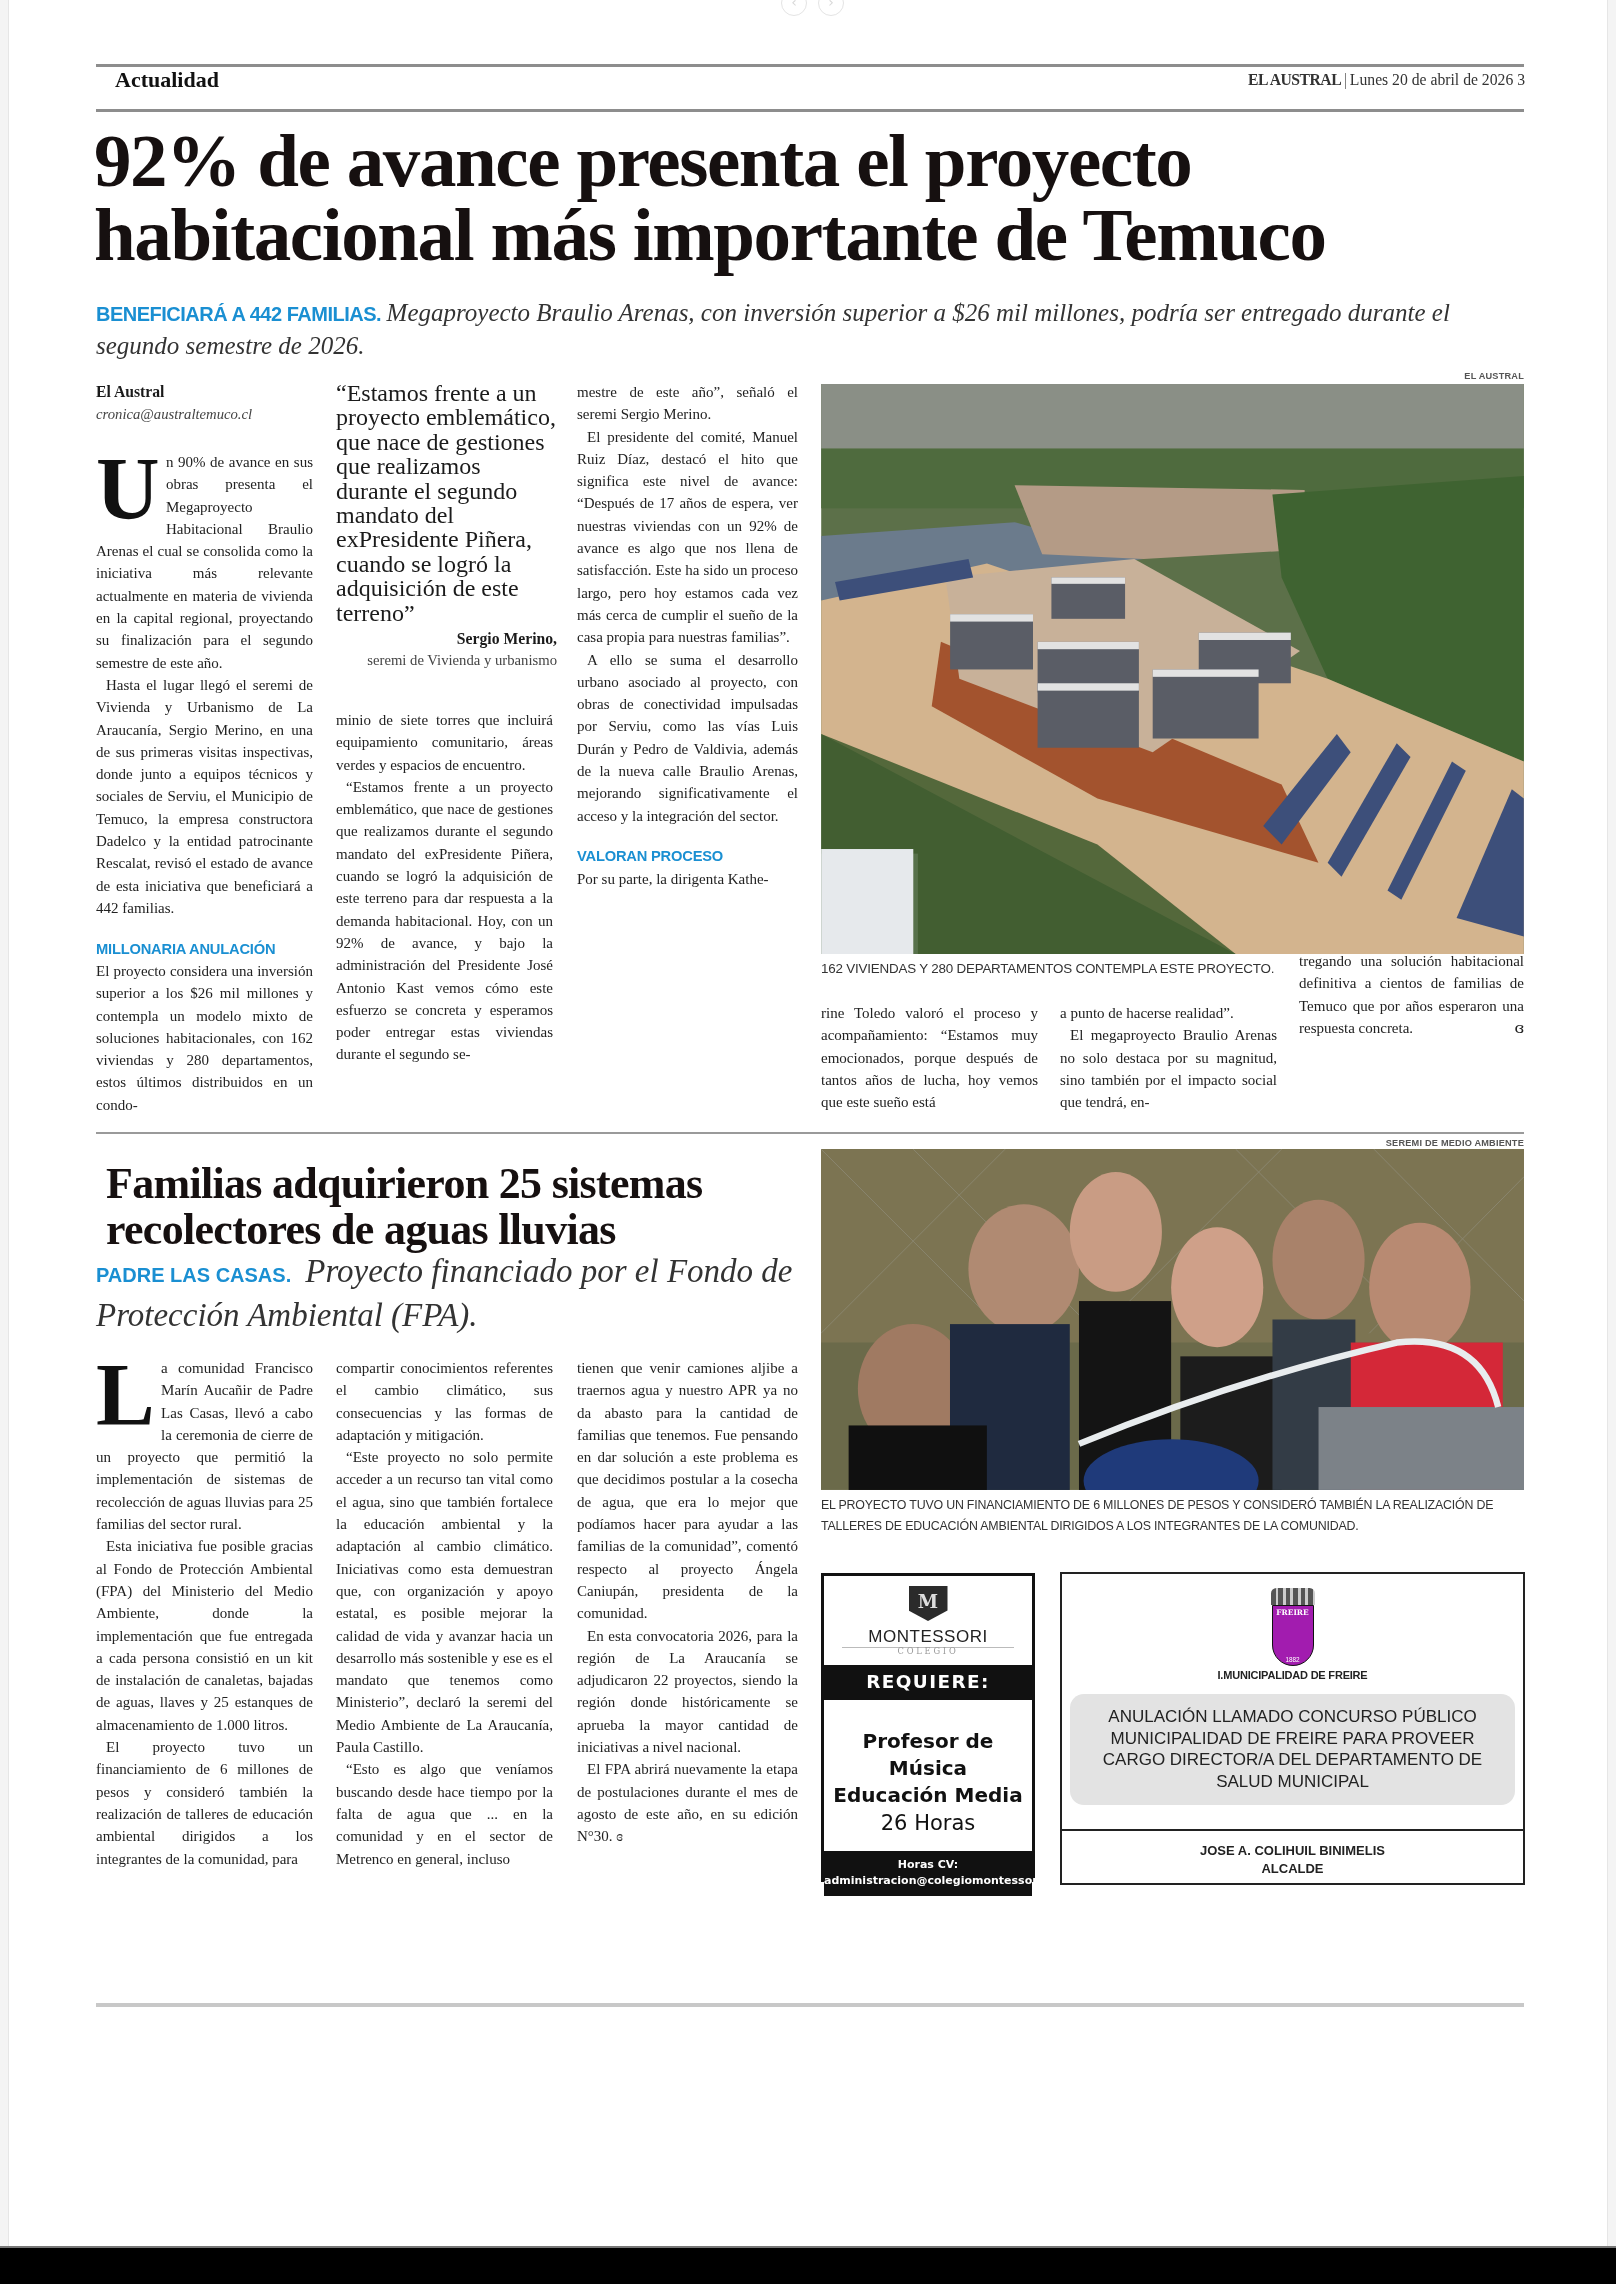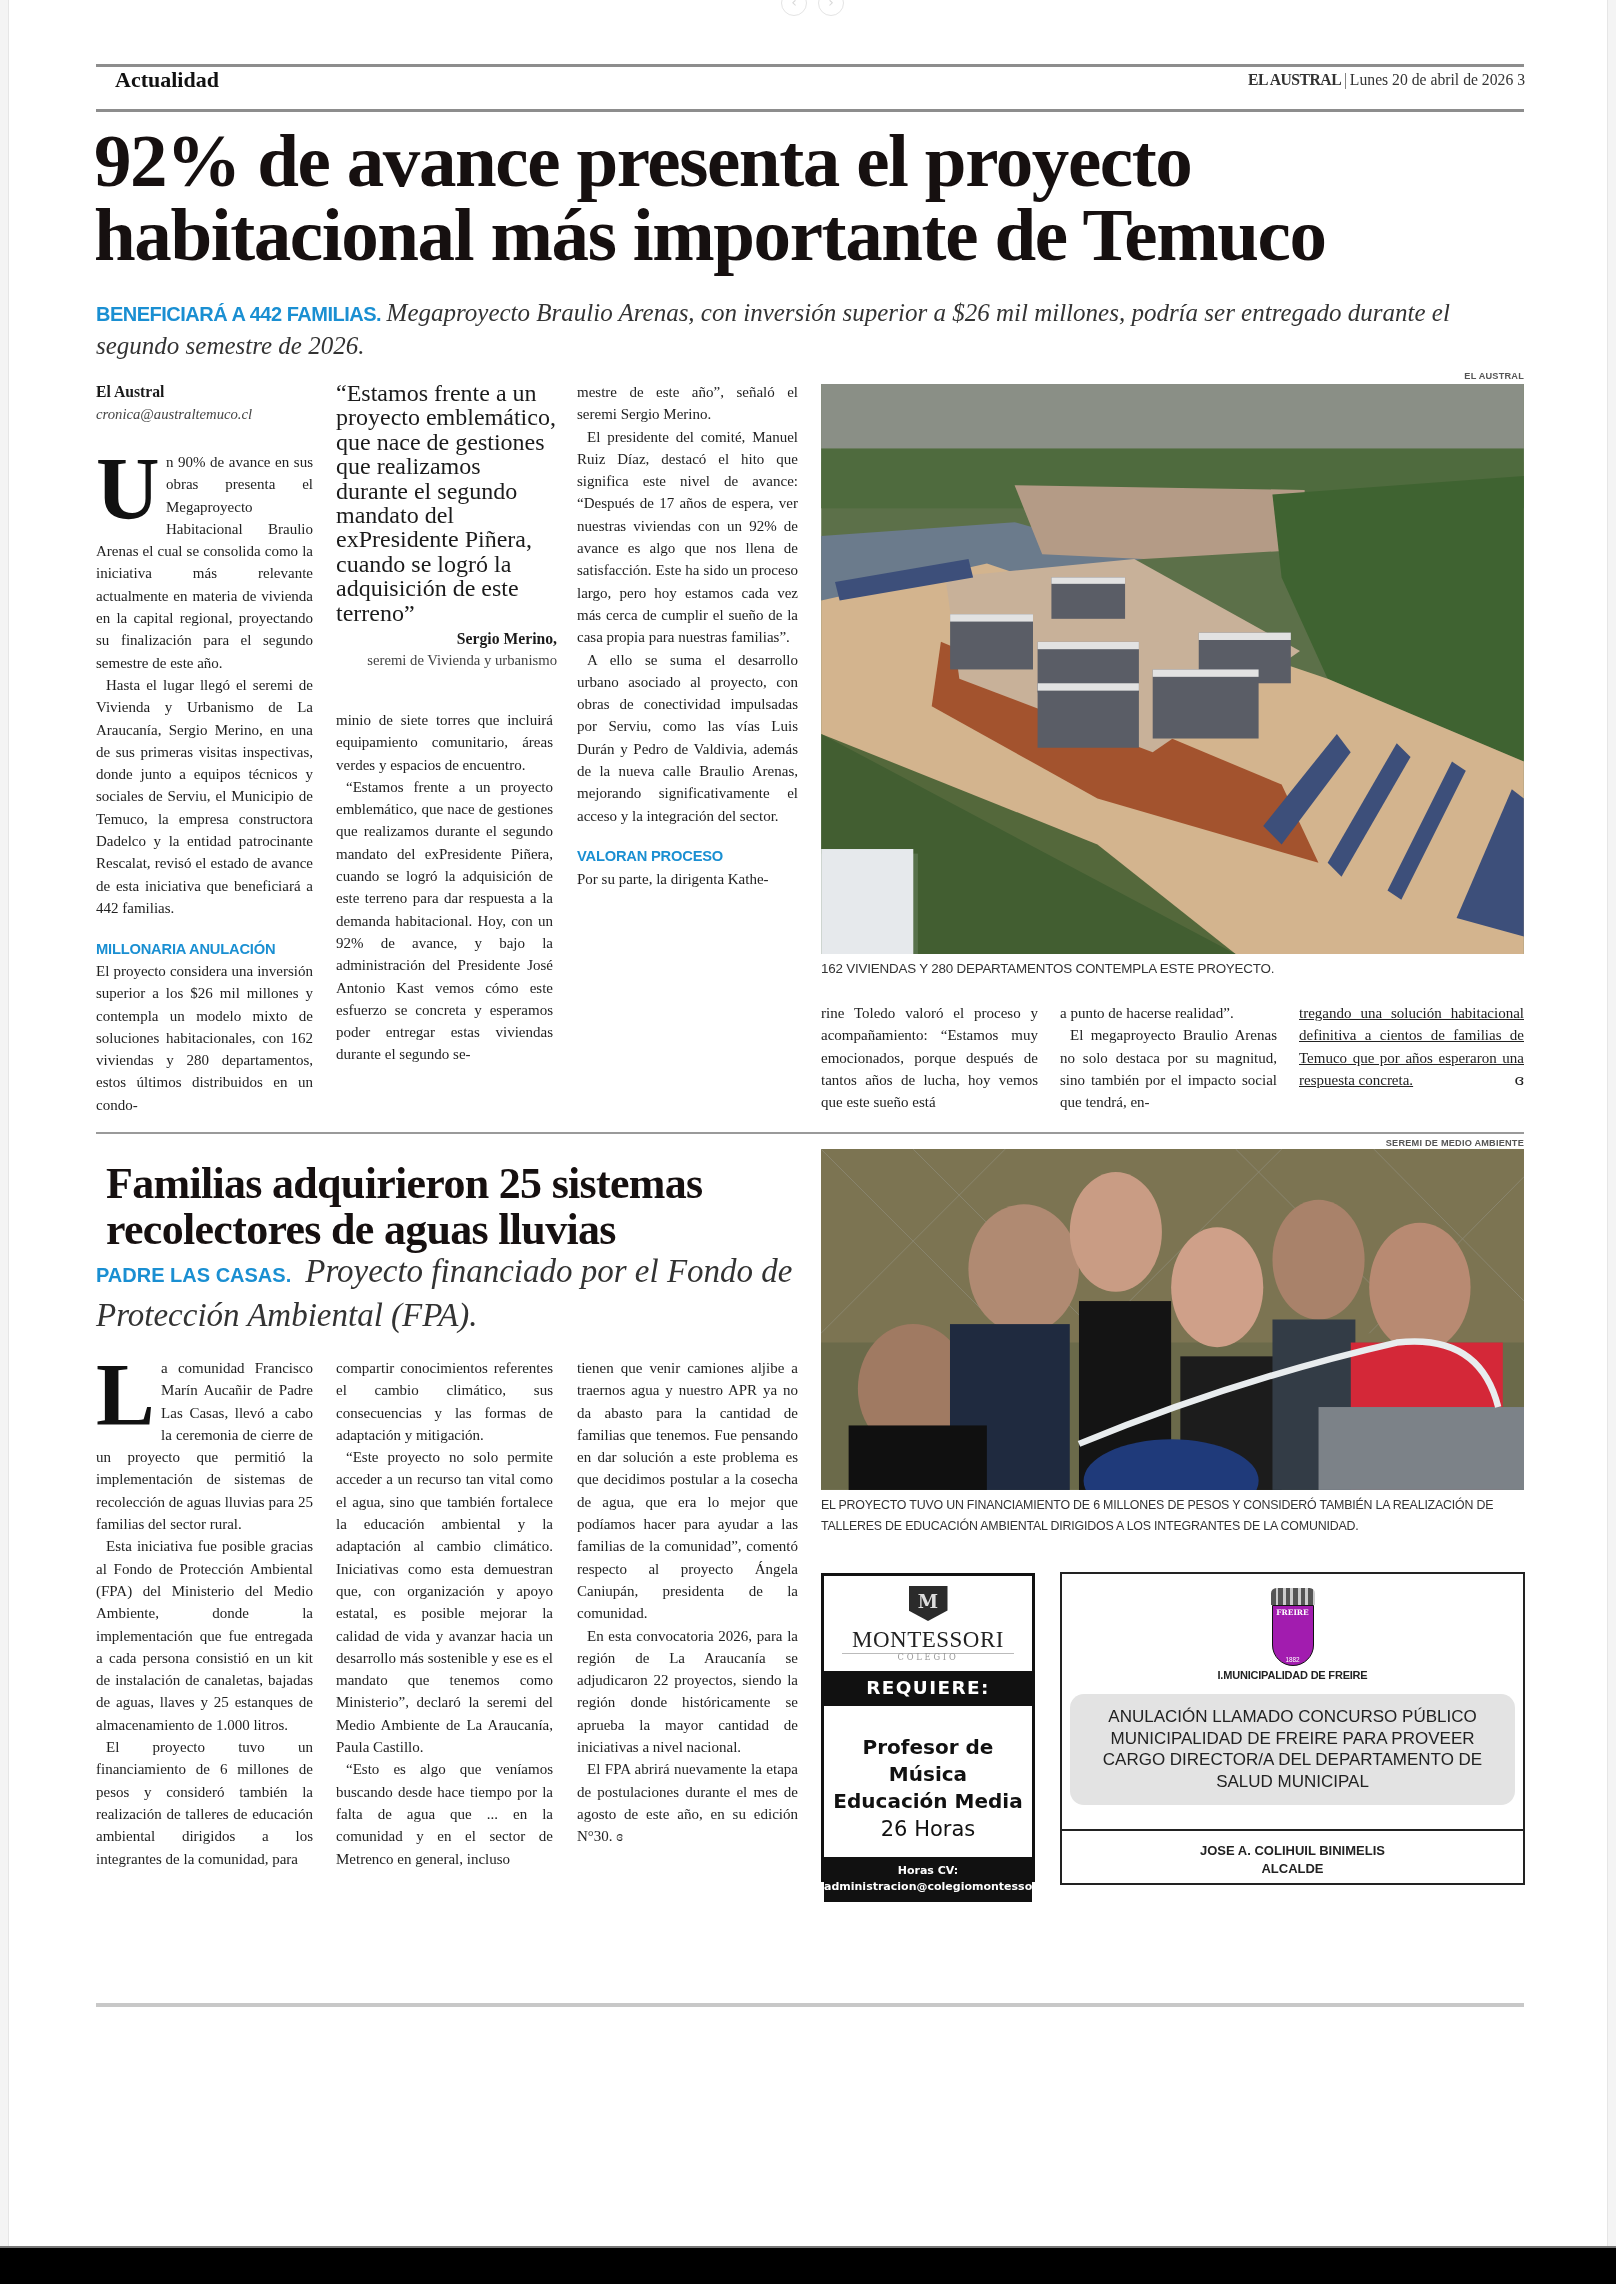--- a/index.html
+++ b/index.html
@@ -47,21 +47,21 @@
   .endmark { font-family:"DejaVu Serif",serif; font-size:15.7px; float:right; }
 
   .headline-2 { position:absolute; left:94px; top:1149px; width:719px; font-weight:bold; font-size:44px; line-height:46px; letter-spacing:-0.7px; color:#161010; }
   .lede-2 { position:absolute; left:96px; top:1251px; width:719px; font-style:italic; font-size:33px; line-height:40px; color:#333; }
   .kicker-2 { font-family:"Liberation Sans",sans-serif; font-style:normal; font-weight:bold; color:#1a8fd2; font-size:20px; margin-right:14px; }
 
   
   .ad-montessori { position:absolute; left:821px; top:1573px; width:214px; height:309px; border:3.7px solid #111; box-sizing:border-box; background:#fff; font-family:"DejaVu Sans",sans-serif; text-align:center; }
   .mont-logo { margin:10px auto 0; width:39px; height:35px; background:#2b2b2b; clip-path:polygon(0 0,100% 0,100% 70%,50% 100%,0 70%); position:relative; }
   .mont-logo span { position:absolute; left:0; right:0; top:4.6px; color:#ddd; font-size:18.4px; font-family:"DejaVu Serif",serif; font-weight:bold; }
-  .mont-name { font-family:Liberation Serif, serif; font-size:23px; letter-spacing:0.5px; color:#222; margin-top:5.5px; }
+  .mont-name { font-family:Liberation Sans, sans-serif; font-size:17px; letter-spacing:0.5px; color:#222; margin-top:5.5px; }
   .mont-sub { font-family:"DejaVu Serif",serif; font-size:8.3px; color:#999; letter-spacing:2.8px; border-top:0.9px solid #bbb; margin:0 18.4px; line-height:6.4px; }
   .mont-bar { background:#111; color:#fff; font-weight:bold; font-size:18.4px; letter-spacing:1.4px; padding:6.4px 0 7.4px; margin-top:11px; }
   .mont-body { padding-top:28px; height:123px; }
   .mont-role { font-weight:bold; font-size:20px; line-height:27px; color:#111; }
   .mont-hours { font-size:21px; line-height:28px; color:#111; }
   .mont-foot { background:#111; color:#fff; font-weight:bold; font-size:11px; line-height:15.7px; padding:6.4px 0 7.4px; }
 
   .ad-freire { position:absolute; left:1060px; top:1572px; width:465px; height:313px; border:2.8px solid #222; box-sizing:border-box; background:#fff; font-family:"Liberation Sans",sans-serif; text-align:center; }
   .freire-crest { margin:14px auto 0; width:44px; height:78px; position:relative; }
   .crest-crown { width:44px; height:16.6px; background:repeating-linear-gradient(90deg,#555 0 4.6px,#ccc 4.6px 7.4px); border-radius:5.5px 5.5px 0 0; }
@@ -160,21 +160,21 @@
 </div>
 <div class="caption" style="left:821px; top:958px; width:703px;">162 VIVIENDAS Y 280 DEPARTAMENTOS CONTEMPLA ESTE PROYECTO.</div>
 
 <div class="col" style="left:821px; top:1002px; width:217px;">
   <p class="noind">rine Toledo valoró el proceso y acompañamiento: “Estamos muy emocionados, porque después de tantos años de lucha, hoy vemos que este sueño está</p>
 </div>
 <div class="col" style="left:1060px; top:1002px; width:217px;">
   <p class="noind">a punto de hacerse realidad”.</p>
   <p>El megaproyecto Braulio Arenas no solo destaca por su magnitud, sino también por el impacto social que tendrá, en-</p>
 </div>
-<div class="col" style="left:1299px; top:1002px; width:225px;text-decoration:underline;">
+<div class="col" style="left:1299px; top:950px; width:225px;">
   <p class="noind"><span>tregando una solución habitacional definitiva a cientos de familias de Temuco que por años esperaron una respuesta concreta.</span> <span class="endmark">ɞ</span></p>
 </div>
 
 <div class="rule rule-thin" style="top:1132px;"></div>
 
 <h2 class="headline-2" style="margin:12px;">Familias adquirieron 25 sistemas recolectores de aguas lluvias</h2>
 <div class="lede-2"><span class="kicker-2">PADRE LAS CASAS.</span><span>Proyecto financiado por el Fondo de Protección Ambiental (FPA).</span></div>
 
 <div class="col" style="left:96px; top:1357px; width:217px;">
   <p class="noind"><span class="dropcap">L</span><span>a comunidad Francisco Marín Aucañir de Padre Las Casas, llevó a cabo la ceremonia de cierre de un proyecto que permitió la implementación de sistemas de recolección de aguas lluvias para 25 familias del sector rural.</span></p>

